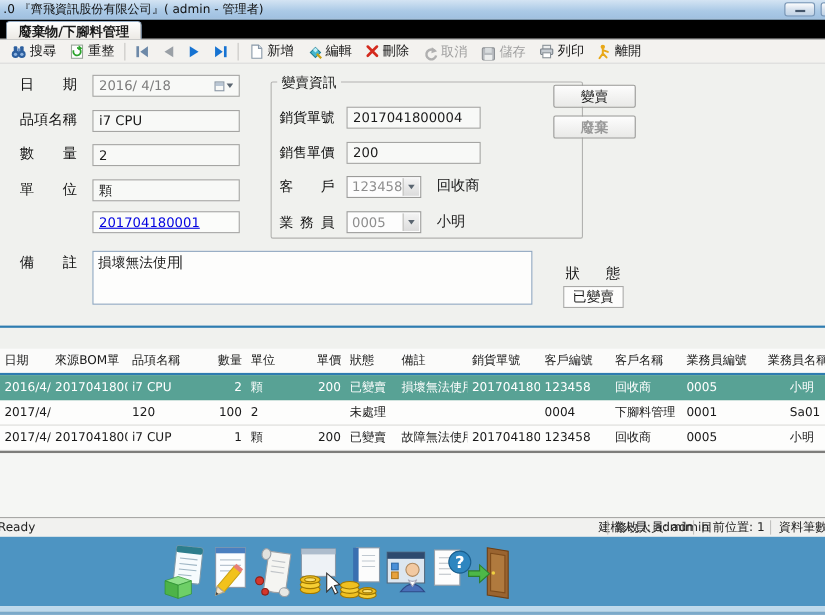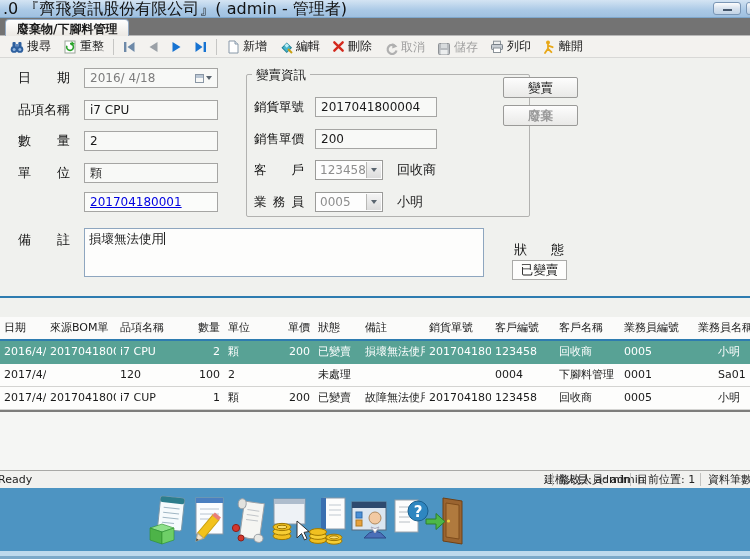--- a/index.html
+++ b/index.html
@@ -3,29 +3,29 @@
 <meta charset="utf-8">
 <style>
   * { margin:0; padding:0; box-sizing:border-box; }
   html,body { width:750px; height:559px; overflow:hidden; }
   body { font-family:"DejaVu Sans","Liberation Sans",sans-serif; font-size:12px; color:#1a1a1a; }
   .app { position:relative; width:750px; height:559px; background:#f0f1ee; overflow:hidden; }
 
   
   .titlebar { position:absolute; left:0; top:0; width:750px; height:18px;
     background:linear-gradient(#d4e4f3,#aac9e6 60%,#9fc0e0); border-bottom:1px solid #7ea7cc; }
-  .titlebar .ttext { position:absolute; left:3px; top:1px; line-height:16px; font-size:16px; color:#111; white-space:nowrap; }
+  .titlebar .ttext { position:absolute; left:3px; top:1px; line-height:16px; font-size:11px; color:#111; white-space:nowrap; }
   .winbtn { position:absolute; top:2px; height:13px; border:1px solid #7a96b5; border-radius:3px;
     background:linear-gradient(#fdfdfd,#d7e2ee 50%,#c2d4e6); }
   .winbtn.min { right:9px; width:28px; }
   .winbtn.min::after { content:""; position:absolute; left:9px; top:6px; width:9px; height:2px; background:#44566b; }
   .winbtn.edge { right:-2px; width:6px; }
 
   
-  .tabstrip { position:absolute; left:0; top:18px; width:750px; height:18px; background:#737373; border-bottom:1px solid #b8b8b8; }
+  .tabstrip { position:absolute; left:0; top:18px; width:750px; height:18px; background:#000000; border-bottom:1px solid #b8b8b8; }
   .tab { position:absolute; left:5px; top:1px; height:17px; padding:1px 11px 0 11px; font-weight:bold; font-size:12px;
     background:linear-gradient(#fefefe,#ece9e4); border:1px solid #93a9c2; border-bottom:none; border-radius:4px 4px 0 0; }
 
   
   .toolbar { position:absolute; left:0; top:36px; width:750px; height:22px; background:#f3f2ef; border-bottom:1px solid #d8d8d6;
     display:flex; align-items:center; padding-left:4px; }
   .tbtn { display:flex; align-items:center; gap:3px; padding:1px 6px; height:20px; font-size:12px; white-space:nowrap; }
   .tbtn.disabled { color:#9f9f9f;align-items:flex-end; }
   .tsep { width:1px; height:16px; background:#c6c6c4; margin:0 3px; }
   .tbtn svg { display:block; }

